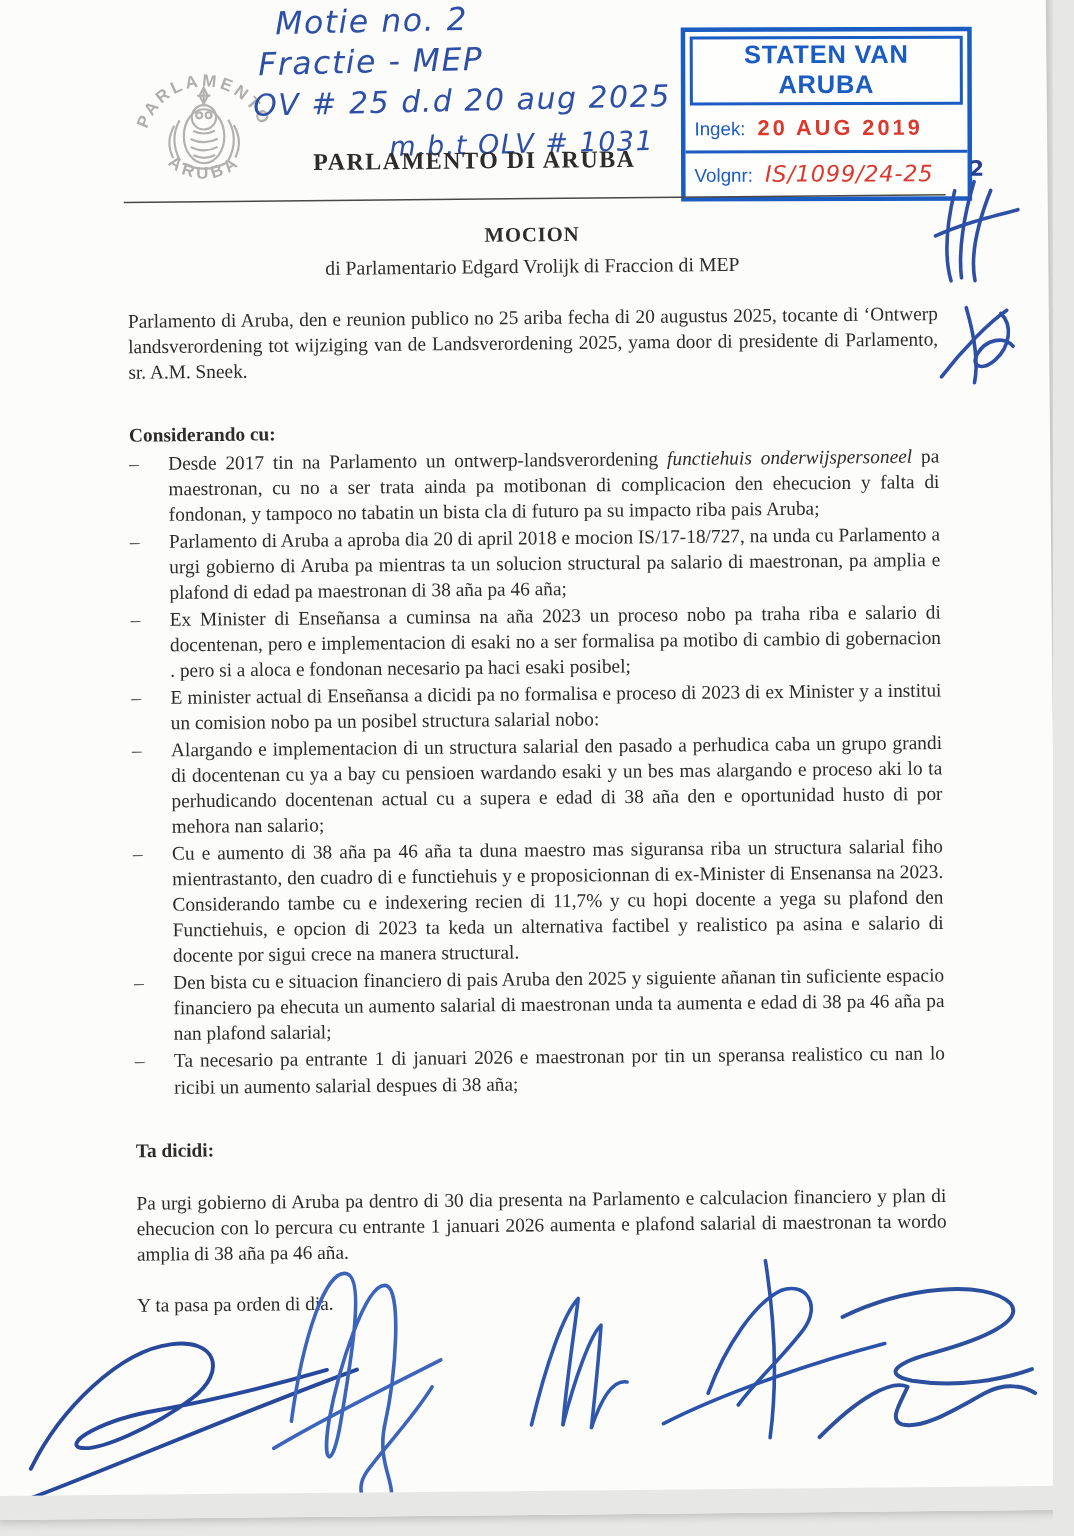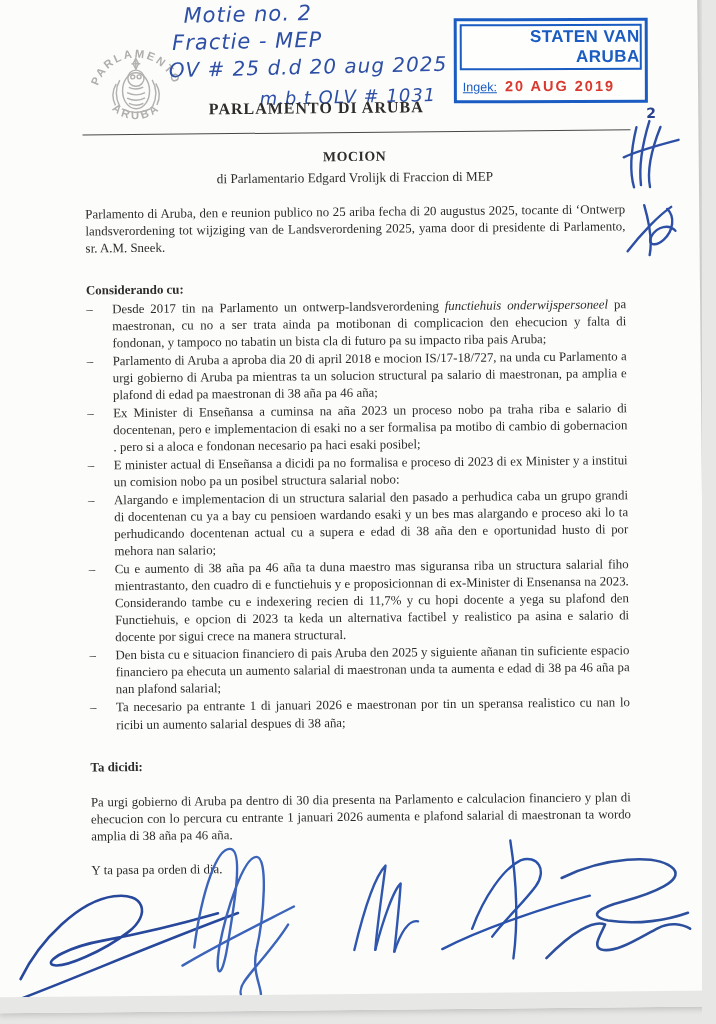--- a/index.html
+++ b/index.html
@@ -32,24 +32,24 @@
   .hand-2{left:176px;top:27px;font-size:21px;}
   .hand-3{left:172px;top:54px;font-size:20px;}
   .hand-4{left:262px;top:86px;font-size:18px;}
   .org-title{position:absolute;left:0;top:99px;width:640px;text-align:center;
     font-weight:bold;font-size:16px;letter-spacing:1px;}
   .header-rule{position:absolute;left:86px;top:132px;width:548px;border-top:1.5px solid #4a4845;}
   
   .stamp{position:absolute;left:458px;top:20px;width:194px;border:3px solid var(--stamp-blue);
     background:rgba(255,255,255,0.6);transform:rotate(0.4deg);font-family:"Liberation Sans",sans-serif;}
   .stamp-title{margin:3px;border:2.5px solid var(--stamp-blue);color:var(--stamp-blue);
-    font-weight:bold;font-size:17px;text-align:right;letter-spacing:0.5px;padding:1px 0;}
+    font-weight:bold;font-size:17px;text-align:center;letter-spacing:0.5px;padding:1px 0;}
   .stamp-row{display:flex;align-items:baseline;padding:5px 6px 6px 6px;}
   .stamp-row + .stamp-row{border-top:2.5px solid var(--stamp-blue);}
-  .stamp-label{color:var(--stamp-blue);font-size:12.5px;margin-right:8px;text-decoration:underline;}
+  .stamp-label{color:var(--stamp-blue);font-size:12.5px;margin-right:8px;}
   .stamp-date{color:var(--stamp-red);font-weight:bold;font-size:14.5px;letter-spacing:2px;}
   .stamp-number{color:var(--stamp-red);font-size:15px;font-style:italic;
     font-family:"DejaVu Sans",sans-serif;letter-spacing:0.5px;}
   .page-num{position:absolute;left:650px;top:108px;color:#27418f;
     font-family:"DejaVu Sans",sans-serif;font-size:14px;font-weight:bold;}
   .margin-marks{position:absolute;left:628px;top:126px;}
   
   .doc-body{position:relative;width:540px;margin:10px 0 0 88px;font-size:12.9px;line-height:1.32;}
   .doc-title{text-align:center;font-weight:bold;font-size:13.8px;letter-spacing:0.6px;}
   .doc-subtitle{text-align:center;font-size:13.2px;margin-top:3px;}
@@ -106,20 +106,24 @@
         <span class="hand hand-3">OV # 25 d.d 20 aug 2025</span>
         <span class="hand hand-4">m.b.t OLV # 1031</span>
       </div>
 
       <div class="stamp">
         <div class="stamp-title">STATEN VAN ARUBA</div>
         <div class="stamp-row">
           <span class="stamp-label">Ingek:</span>
           <span class="stamp-date">20 AUG 2019</span>
         </div>
+        <div class="stamp-row">
+          <span class="stamp-label">Volgnr:</span>
+          <span class="stamp-number">IS/1099/24-25</span>
+        </div>
       </div>
 
       <span class="page-num">2</span>
 
       <div class="org-title">PARLAMENTO DI ARUBA</div>
       <div class="header-rule"></div>
     </div>
 
     <svg class="margin-marks" width="74" height="150" viewBox="0 0 74 150">
       <g stroke="#2d4fa5" stroke-width="2.4" fill="none" stroke-linecap="round">

